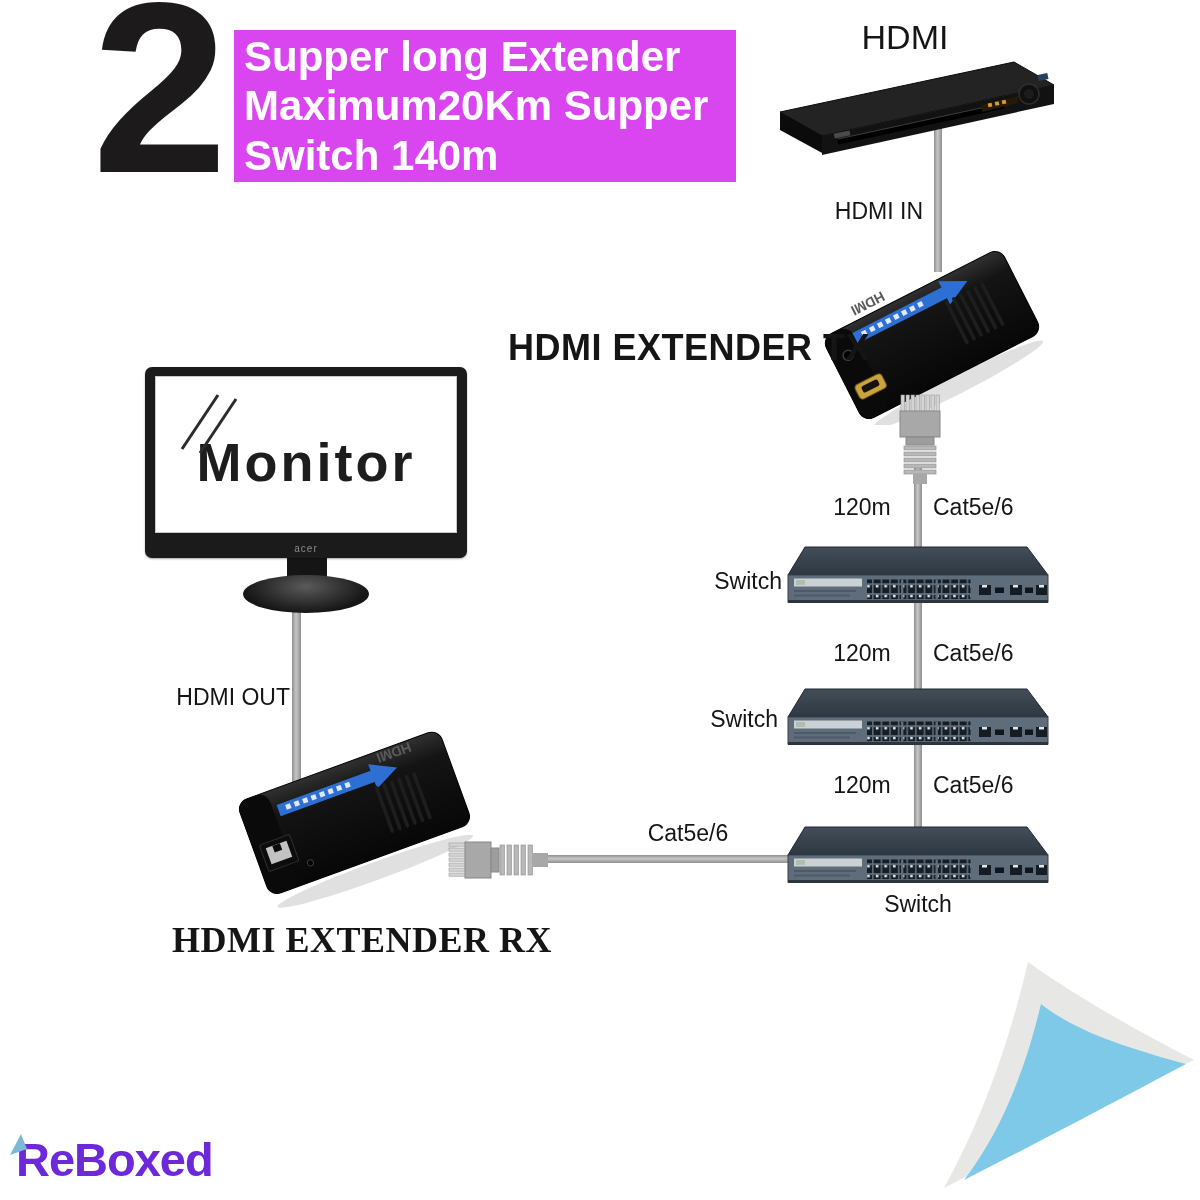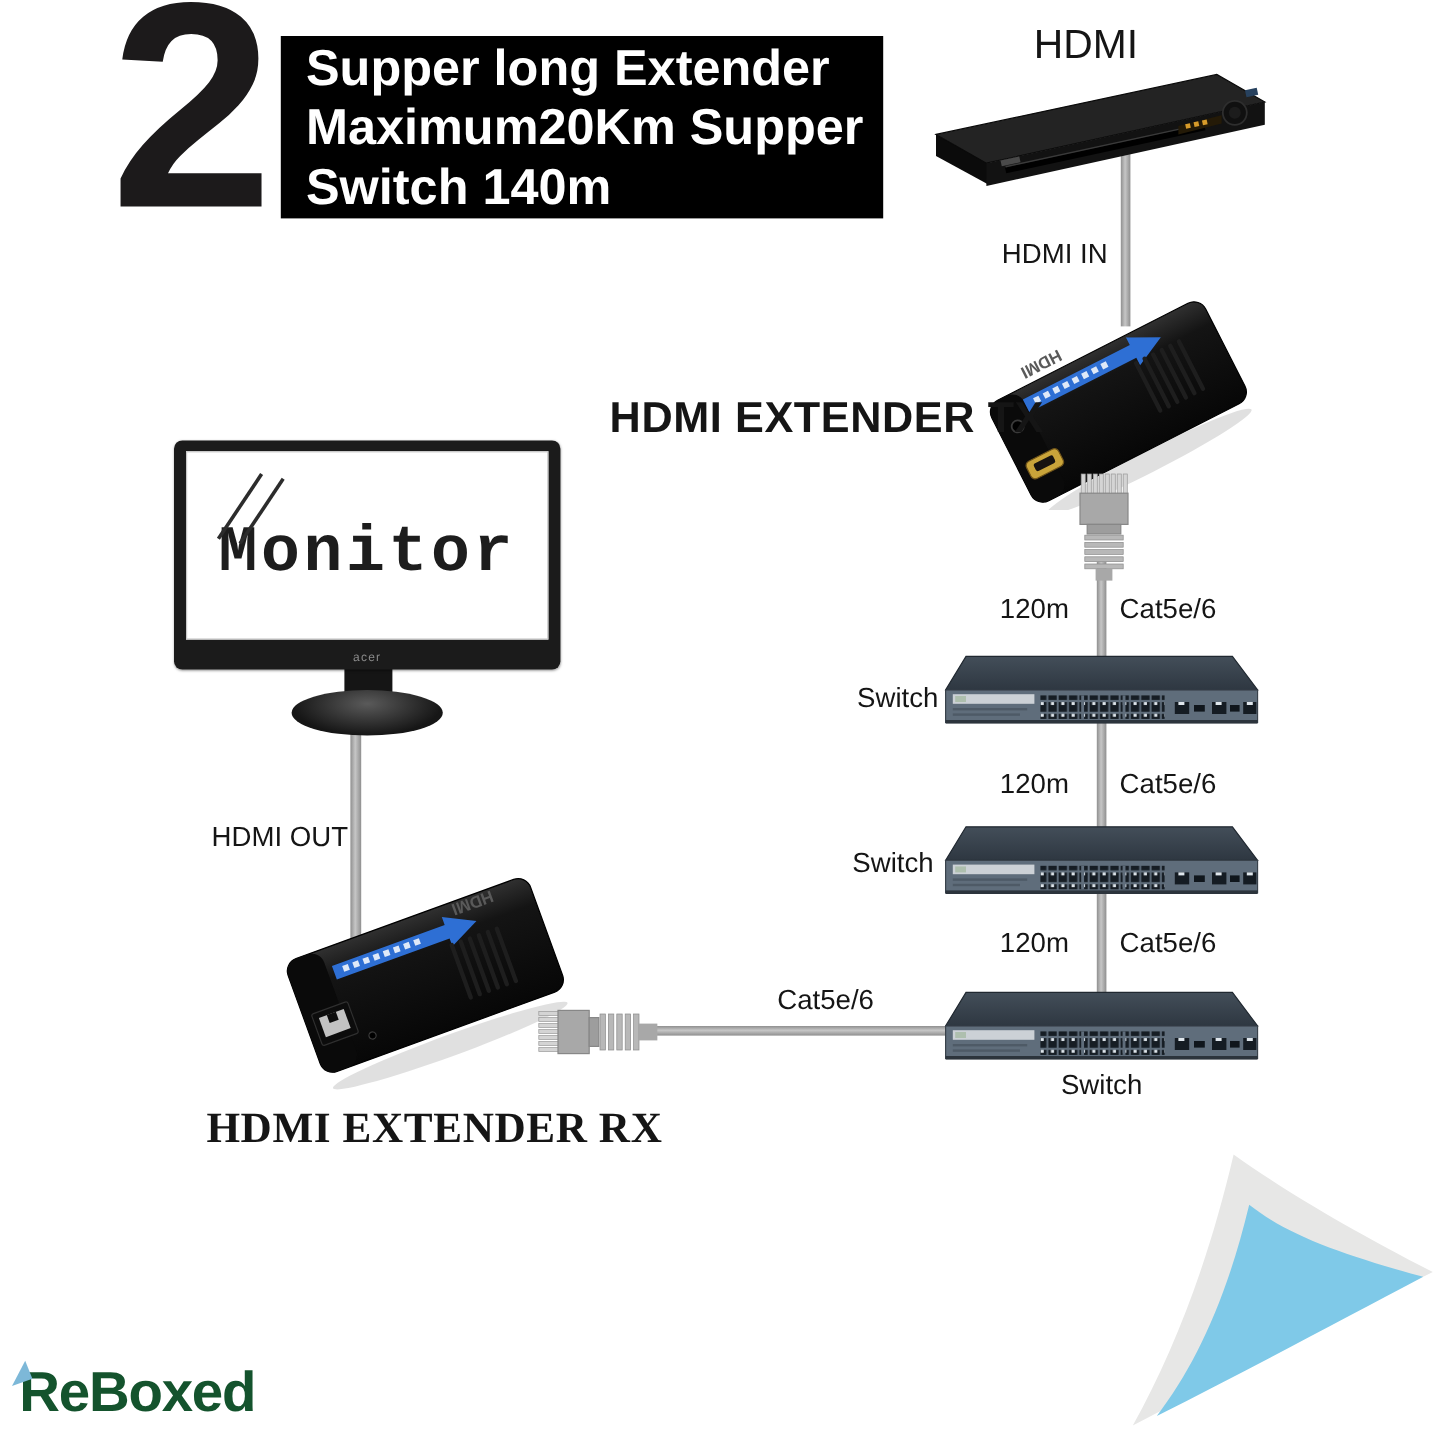--- a/index.html
+++ b/index.html
@@ -7,22 +7,22 @@
     position:relative;width:1200px;height:1200px;background:#ffffff;overflow:hidden;
     font-family:"Liberation Sans","DejaVu Sans",sans-serif;color:#1a1a1a;
   }
   .abs{position:absolute;}
   
   .step-number{
     left:92px;top:-34px;font-size:244px;font-weight:bold;color:#1c1a1b;line-height:1;
     letter-spacing:-6px;z-index:4;
   }
   .header-banner{
-    left:234px;top:30px;width:502px;height:152px;background:#000000;z-index:3;
-    display:flex;flex-direction:column;justify-content:center;padding-left:21px;box-sizing:border-box;
+    left:234px;top:30px;width:502px;height:152px;background:#d946ef;z-index:3;
+    display:flex;flex-direction:column;justify-content:center;padding-left:10px;box-sizing:border-box;
   }
   .header-line{color:#ffffff;font-weight:bold;font-size:42px;line-height:1.17;white-space:nowrap;}
   
   .lbl{font-size:23px;color:#151515;white-space:nowrap;z-index:6;}
   .lbl-bold{font-weight:bold;font-size:36px;letter-spacing:.5px;}
   .source-label{left:815px;top:18px;width:180px;text-align:center;font-size:34px;}
   .hdmi-in-label{left:758px;top:198px;width:165px;text-align:right;}
   .tx-label{left:508px;top:327px;width:302px;text-align:center;}
   .rx-label{left:172px;top:919px;width:340px;text-align:right;font-family:Liberation Serif, serif;}
   .hdmi-out-label{left:132px;top:684px;width:158px;text-align:right;}
@@ -52,33 +52,33 @@
   .sw3{left:787px;top:825px;}
   
   .monitor-frame{
     left:145px;top:367px;width:322px;height:191px;background:#1b1b1b;border-radius:7px;
     z-index:3;box-shadow:0 1px 2px rgba(0,0,0,.35);
   }
   .monitor-screen{
     position:absolute;left:10px;top:9px;right:10px;bottom:25px;background:#ffffff;
     border:1px solid #c9c9c9;display:flex;align-items:center;justify-content:center;
   }
-  .monitor-text{font-size:54px;font-weight:bold;color:#1d1d1d;letter-spacing:3px;margin-top:14px;font-family:Liberation Mono, monospace;}
+  .monitor-text{font-size:54px;font-weight:bold;color:#1d1d1d;letter-spacing:3px;margin-top:14px;}
   .monitor-brand{
     position:absolute;left:0;right:0;bottom:4px;text-align:center;
     font-size:10px;color:#8a8a8a;letter-spacing:1px;
   }
   .monitor-neck{left:287px;top:556px;width:40px;height:24px;background:#151515;z-index:2;}
   .monitor-base{
     left:243px;top:575px;width:126px;height:38px;border-radius:50%;z-index:2;
     background:radial-gradient(ellipse at 50% 30%,#5a5a5a,#161616 70%);
   }
   .screen-slashes{position:absolute;left:18px;top:12px;}
   
-  .reboxed{left:16px;top:1132px;font-size:47px;font-weight:bold;color:#14532d;letter-spacing:-1px;z-index:5;}
+  .reboxed{left:16px;top:1132px;font-size:47px;font-weight:bold;color:#6d28d9;letter-spacing:-1px;z-index:5;}
   .reboxed-accent{left:8px;top:1133px;z-index:6;}
   .curl-svg{left:938px;top:948px;z-index:0;}
 </style>
 </head>
 <body>
 
 <div class="canvas">
 
   <svg width="0" height="0" style="position:absolute" aria-hidden="true">
     <defs>

